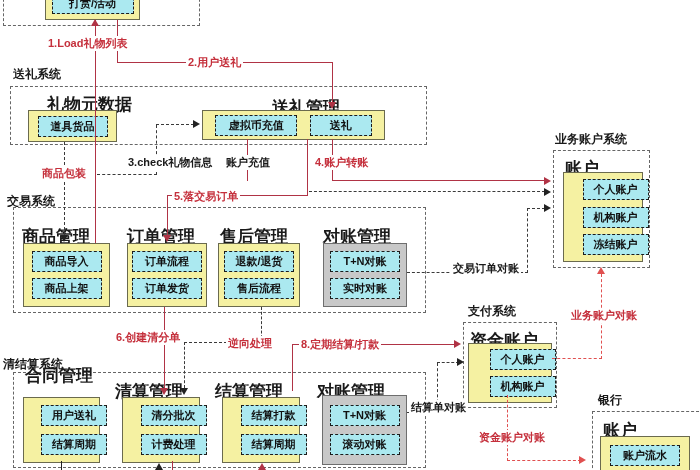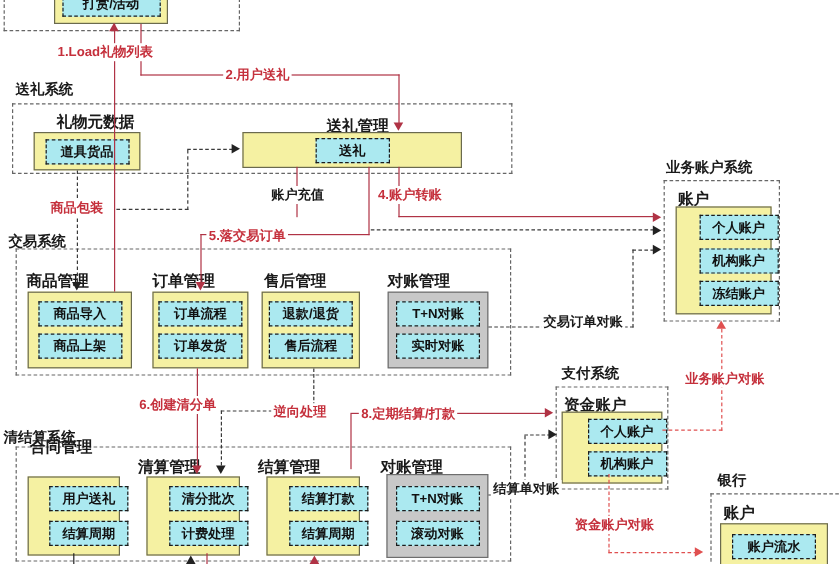--- a/index.html
+++ b/index.html
@@ -1,21 +1,21 @@
 <!DOCTYPE html>
 <html><head>
 <meta charset="utf-8">
 <style>
   * { box-sizing: border-box; margin: 0; padding: 0; }
   body { background:#fff; font-family:"Liberation Sans","DejaVu Sans",sans-serif; }
   #canvas { position:relative; width:700px; height:470px; overflow:hidden; background:#ffffff; }
 
   .sys { position:absolute; border:1.5px dashed #666; background:transparent; }
   .stitle { position:absolute; font-size:12px; font-weight:bold; color:#1a1a1a; white-space:nowrap; }
-  .mlabel { position:absolute; font-size:13px; font-weight:bold; color:#1a1a1a; white-space:nowrap; }
+  .mlabel { position:absolute; font-size:17px; font-weight:bold; color:#1a1a1a; white-space:nowrap; }
 
   .ybox { position:absolute; background:#f5f1a2; border:1px solid #6a6a4e;
           display:flex; align-items:center; justify-content:space-evenly; }
   .ybox.col { flex-direction:column; }
   .ybox.row { flex-direction:row; }
   .gbox { position:absolute; background:#c8c8c8; border:1px solid #6e6e6e;
           display:flex; flex-direction:column; align-items:center; justify-content:space-evenly; }
   .item { background:#abe9f0; border:1px dashed #1c1c1c; font-size:11px; font-weight:bold;
           color:#111; text-align:center; padding:2px 4px; white-space:nowrap; width:70px; }
   .item.w80 { width:82px; } .item.w60 { width:62px; } .item.w64 { width:66px;margin-left:25px; }
@@ -53,20 +53,21 @@
   </div>
 
   <div class="stitle" style="left:13px;top:66px">送礼系统</div>
   <div class="sys" style="left:10px;top:86px;width:417px;height:59px"></div>
   <div class="mlabel" style="left:47px;top:93px">礼物元数据</div>
   <div class="ybox col" style="left:28px;top:110px;width:89px;height:32px">
     <div class="item">道具货品</div>
   </div>
   <div class="mlabel" style="left:272px;top:96px">送礼管理</div>
   <div class="ybox row" style="left:202px;top:110px;width:183px;height:30px">
+    <div class="item w80">虚拟币充值</div>
     <div class="item w60">送礼</div>
   </div>
 
   <div class="stitle" style="left:7px;top:193px">交易系统</div>
   <div class="sys" style="left:13px;top:207px;width:413px;height:106px"></div>
   <div class="mlabel" style="left:22px;top:225px">商品管理</div>
   <div class="ybox col" style="left:23px;top:243px;width:87px;height:64px">
     <div class="item">商品导入</div>
     <div class="item">商品上架</div>
   </div>
@@ -128,20 +129,21 @@
 
   <div class="stitle" style="left:598px;top:392px">银行</div>
   <div class="sys" style="left:592px;top:411px;width:112px;height:62px"></div>
   <div class="mlabel" style="left:603px;top:419px">账户</div>
   <div class="ybox col" style="left:600px;top:436px;width:90px;height:38px">
     <div class="item">账户流水</div>
   </div>
 
   <div class="flabel red" style="left:46px;top:36px">1.Load礼物列表</div>
   <div class="flabel red" style="left:186px;top:55px">2.用户送礼</div>
+  <div class="flabel" style="left:126px;top:155px">3.check礼物信息</div>
   <div class="flabel" style="left:224px;top:155px">账户充值</div>
   <div class="flabel red" style="left:313px;top:155px">4.账户转账</div>
   <div class="flabel red" style="left:40px;top:166px">商品包装</div>
   <div class="flabel red" style="left:172px;top:189px">5.落交易订单</div>
   <div class="flabel red" style="left:114px;top:330px">6.创建清分单</div>
   <div class="flabel red" style="left:226px;top:336px">逆向处理</div>
   <div class="flabel red" style="left:299px;top:337px">8.定期结算/打款</div>
   <div class="flabel" style="left:451px;top:261px">交易订单对账</div>
   <div class="flabel red" style="left:569px;top:308px">业务账户对账</div>
   <div class="flabel" style="left:409px;top:400px">结算单对账</div>

